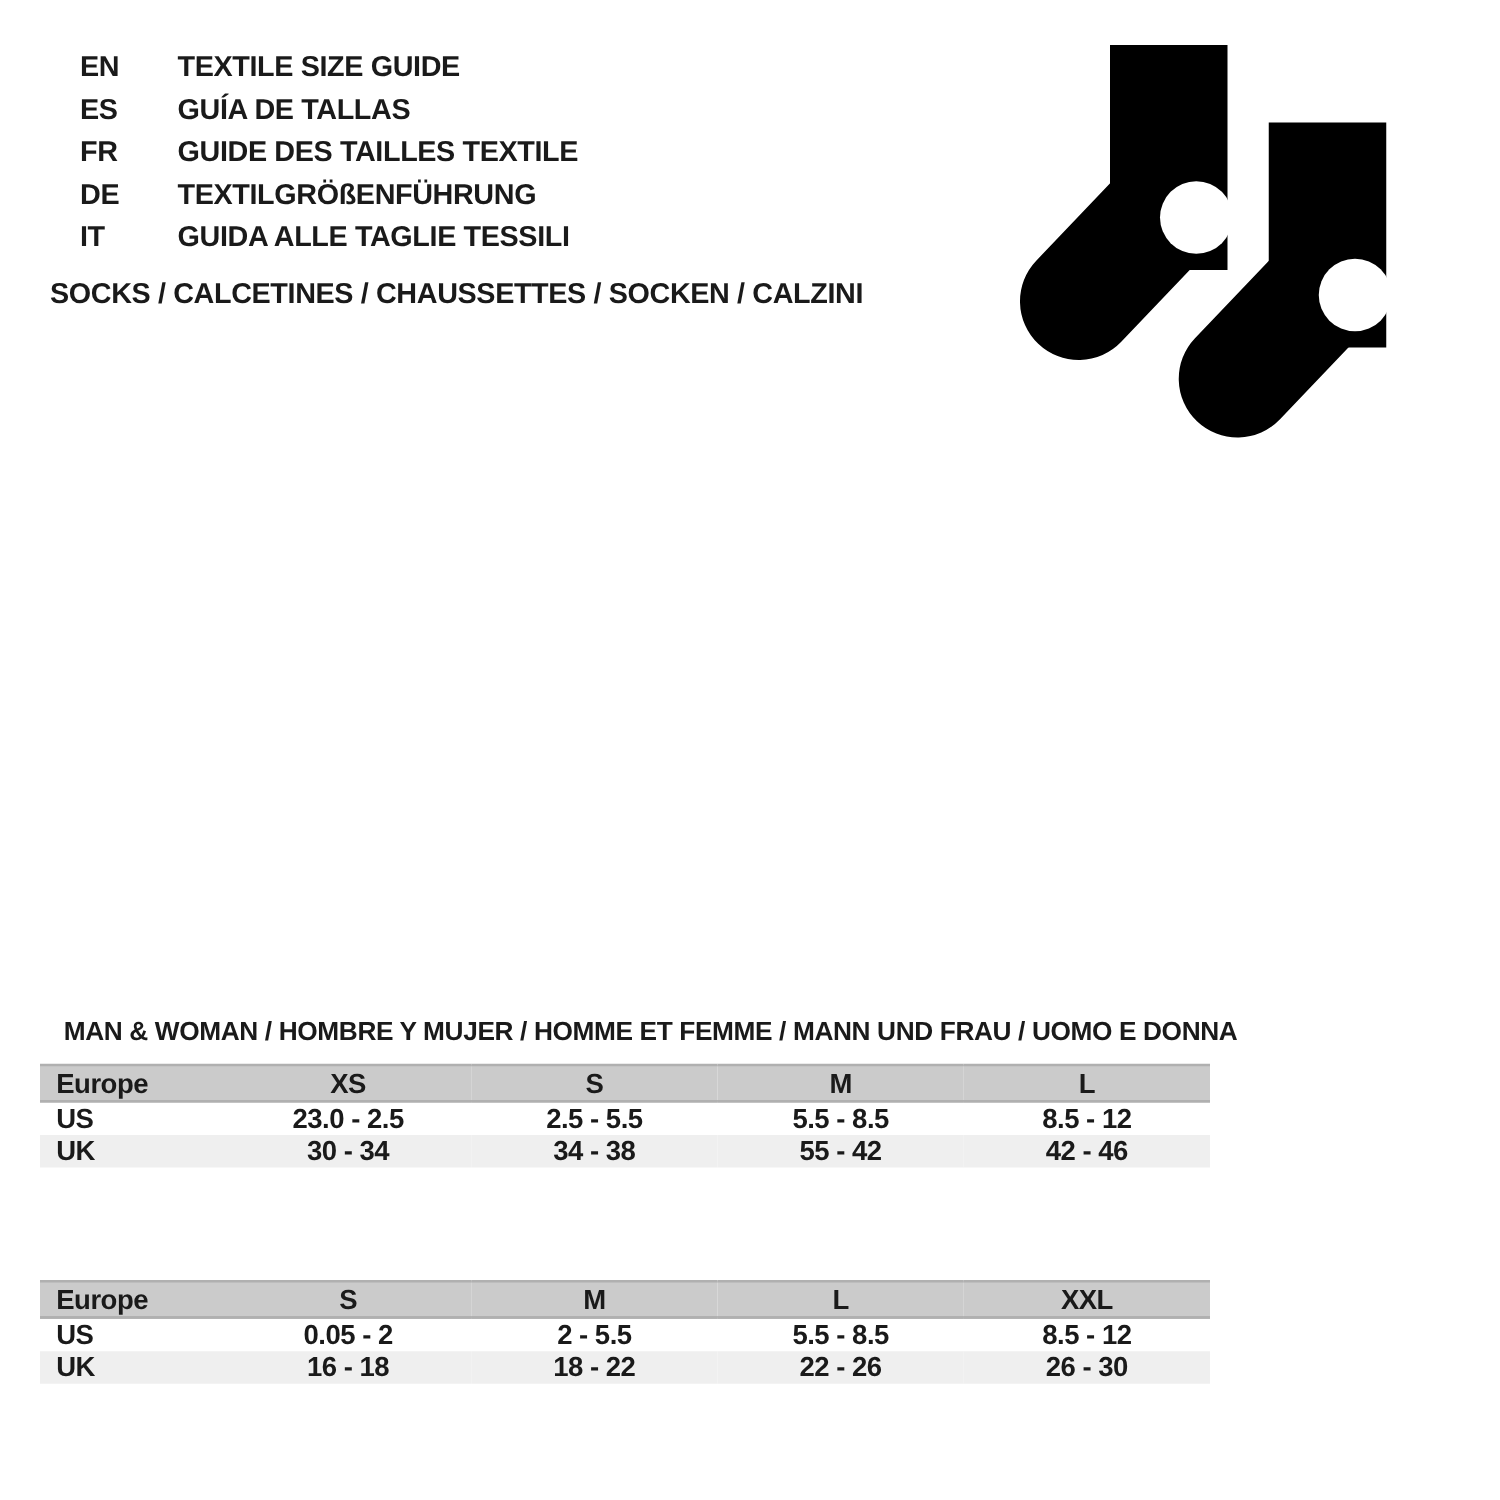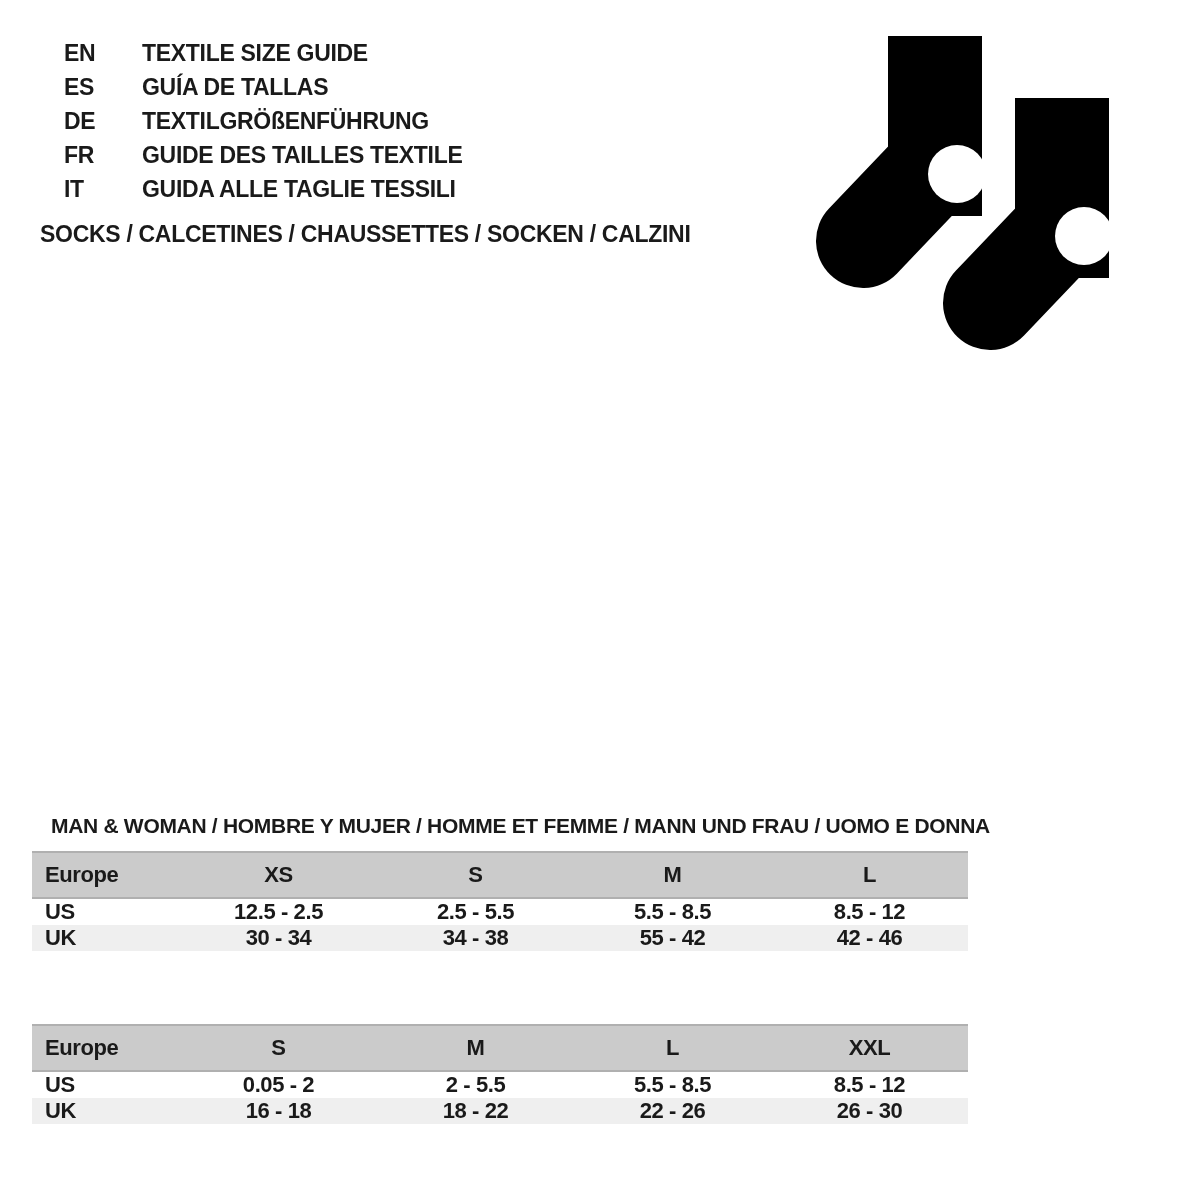--- a/index.html
+++ b/index.html
@@ -61,21 +61,21 @@
     font-weight: 700;
     white-space: nowrap;
   }
   table.size-table th:first-child,
   table.size-table td:first-child {
     text-align: left;
     padding-left: 13px;
   }
 
   table.size-table thead th {
-    height: 46px;
+    height: 29px;
     background: var(--c-table_header_bg, #ccc);
     border-top: 2px solid var(--c-table_header_border, #b2b2b2);
     border-bottom: 2px solid var(--c-table_header_border, #b2b2b2);
     margin-top: 14px;
   }
   table.size-table tbody td { height: 15px; }
   table.size-table tbody tr.row-us { background: var(--c-row_bg, #fff); }
   table.size-table tbody tr.row-uk { background: var(--c-row_alt_bg, #efefef); }
 </style>
 </head>
@@ -84,26 +84,26 @@
 <div class="lang-list">
   <div class="lang-row">
     <span class="lang-code">EN</span>
     <span class="lang-label">TEXTILE SIZE GUIDE</span>
   </div>
   <div class="lang-row">
     <span class="lang-code">ES</span>
     <span class="lang-label">GUÍA DE TALLAS</span>
   </div>
   <div class="lang-row">
+    <span class="lang-code">FR</span>
+    <span class="lang-label">GUIDE DES TAILLES TEXTILE</span>
+  </div>
+  <div class="lang-row">
     <span class="lang-code">DE</span>
     <span class="lang-label">TEXTILGRÖßENFÜHRUNG</span>
-  </div>
-  <div class="lang-row">
-    <span class="lang-code">FR</span>
-    <span class="lang-label">GUIDE DES TAILLES TEXTILE</span>
   </div>
   <div class="lang-row">
     <span class="lang-code">IT</span>
     <span class="lang-label">GUIDA ALLE TAGLIE TESSILI</span>
   </div>
 </div>
 
 <div class="category-line">SOCKS / CALCETINES / CHAUSSETTES / SOCKEN / CALZINI</div>
 
 <svg class="socks-icon" width="300" height="318" viewBox="0 0 300 318" aria-hidden="true">
@@ -134,21 +134,21 @@
         <th>Europe</th>
         <th>XS</th>
         <th>S</th>
         <th>M</th>
         <th>L</th>
       </tr>
     </thead>
     <tbody>
       <tr class="row-us">
         <td>US</td>
-        <td>12.5 - 2.5</td>
+        <td>23.0 - 2.5</td>
         <td>2.5 - 5.5</td>
         <td>5.5 - 8.5</td>
         <td>8.5 - 12</td>
       </tr>
       <tr class="row-uk">
         <td>UK</td>
         <td>30 - 34</td>
         <td>34 - 38</td>
         <td>55 - 42</td>
         <td>42 - 46</td>

